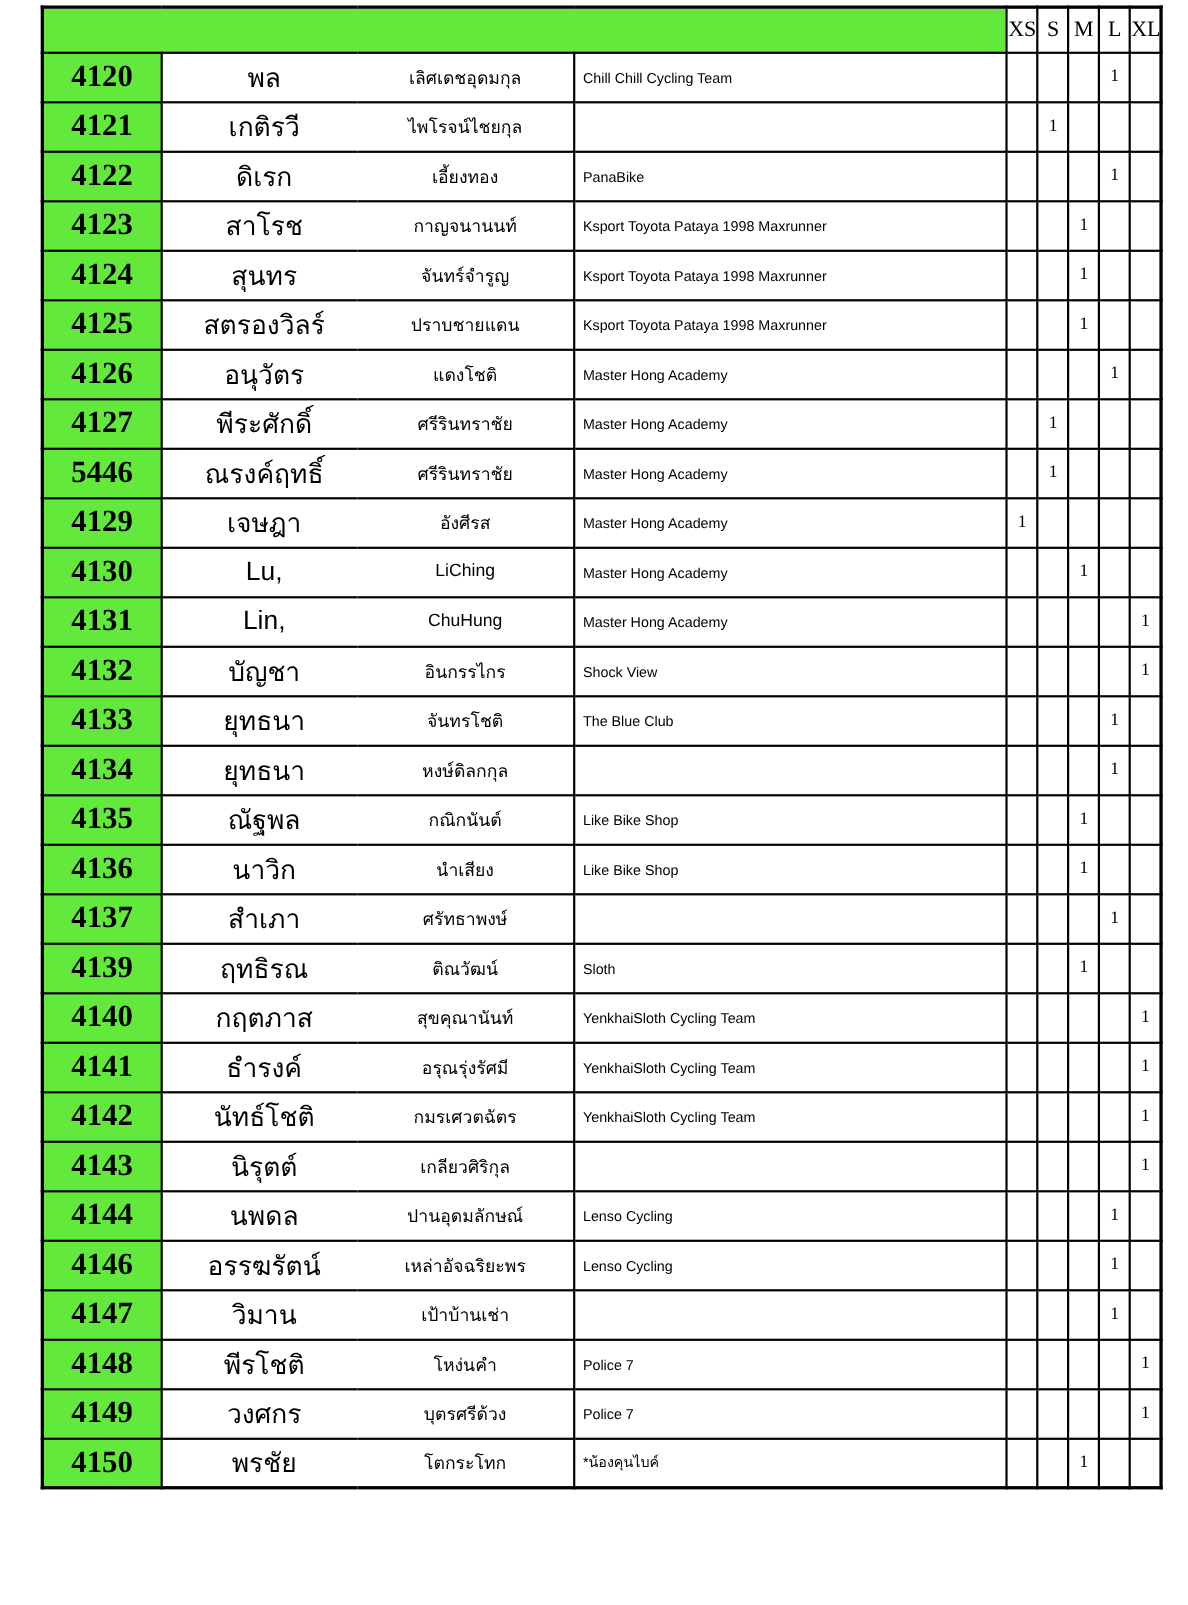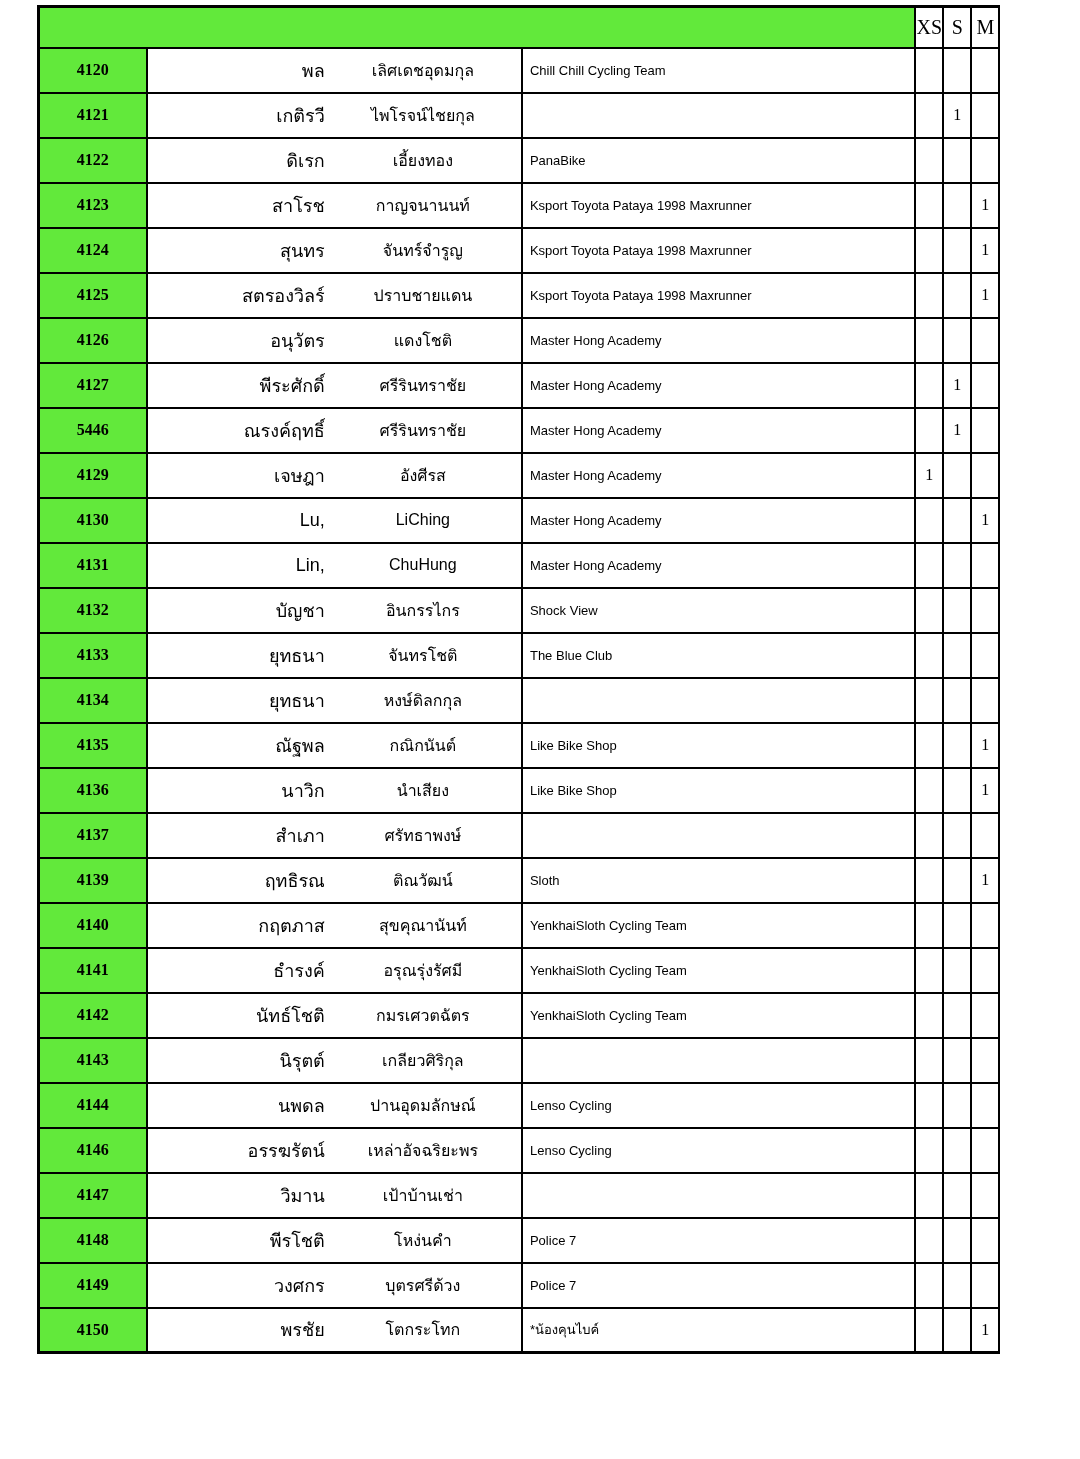--- a/index.html
+++ b/index.html
@@ -5,21 +5,21 @@
   html, body {
     margin: 0;
     padding: 0;
     background: #ffffff;
     width: 1080px;
     height: 1459px;
     font-family: "Liberation Sans", sans-serif;
   }
   .sheet {
     position: relative;
-    width: 1000px;
+    width: 1080px;
     height: 1459px;
     background: #ffffff;
     overflow: hidden;
   }
   table.roster {
     position: absolute;
     left: 37px;
     top: 5px;
     width: 1020px;
     border-collapse: collapse;
@@ -47,28 +47,28 @@
     background: #ffffff;
     font-family: "Liberation Serif", serif;
     font-weight: normal;
     font-size: 20px;
     text-align: center;
   }
   td.id-cell {
     background: var(--header-green, #62e93b);
     font-family: "Liberation Serif", serif;
     font-weight: bold;
-    font-size: 16px;
+    font-size: 28px;
     text-align: center;
   }
   td.first-cell {
     border-right: none;
-    font-size: 18px;
+    font-size: 24px;
     padding-left: 8px;
-    text-align: right;
+    text-align: center;
   }
   td.last-cell {
     border-left: none;
     font-size: 16px;
     text-align: center;
     margin-top: 32px;
   }
   td.team-cell {
     font-size: 13px;
     padding-left: 7px;

